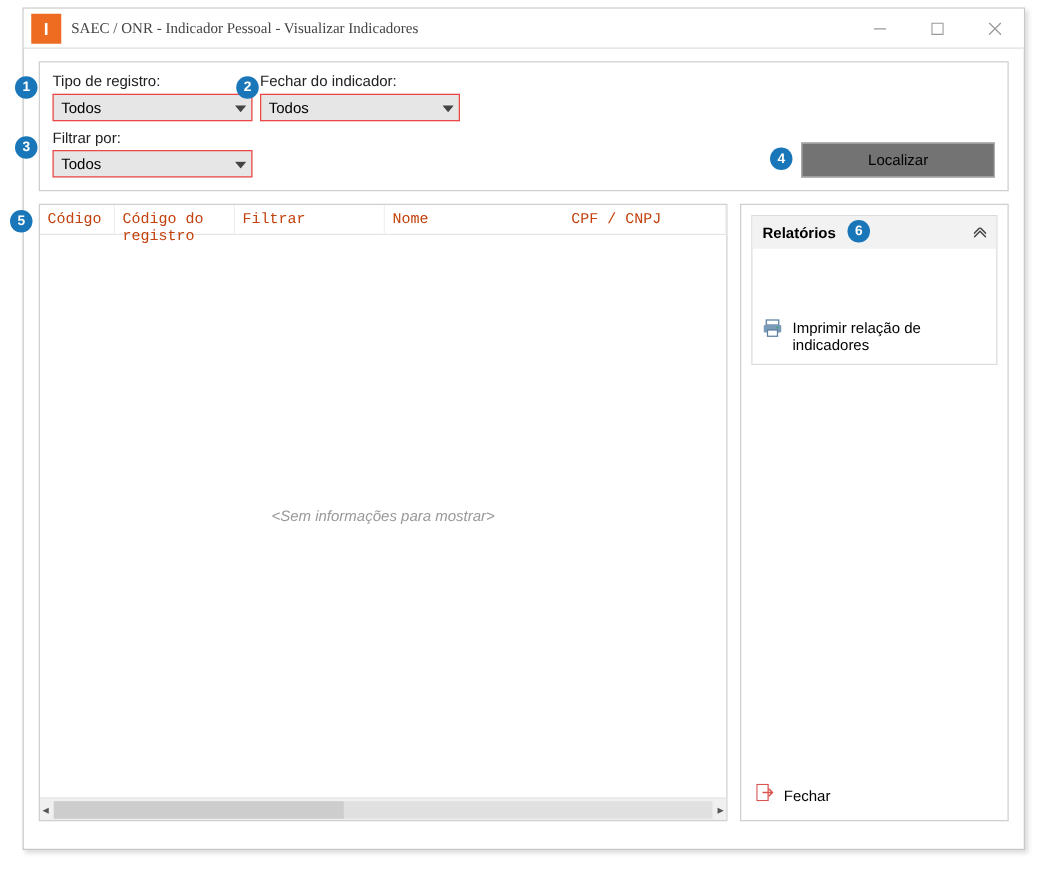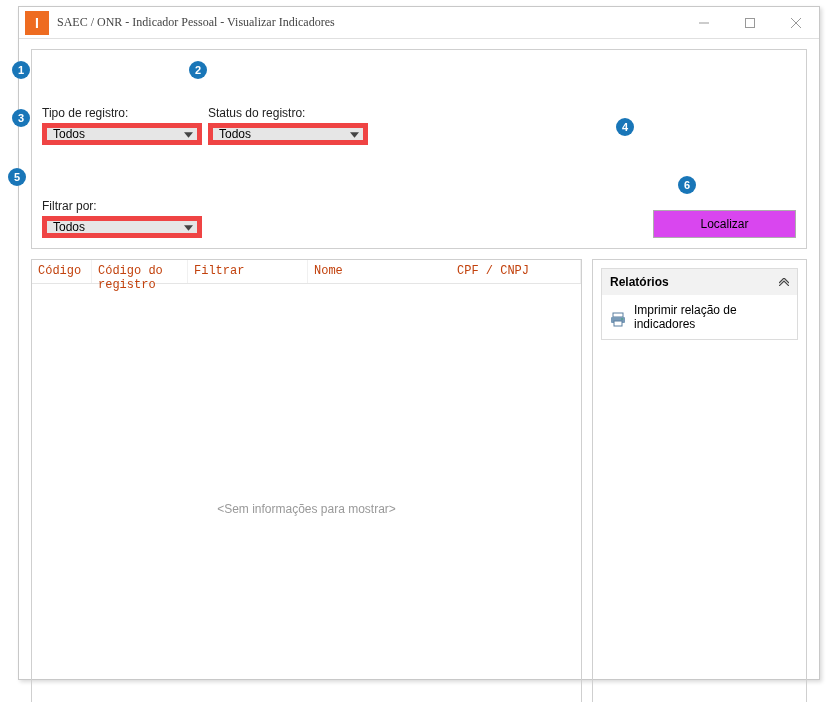--- a/index.html
+++ b/index.html
@@ -31,35 +31,35 @@
     .win-btn svg { width: 10px; height: 10px; }
     
     .content { padding: 10px 12px; }
     
     .filter-panel {
       border: 1px solid #cfcfcf; padding: 8px 10px 10px 10px;
       position: relative;
     }
     
     .filter-row { display: flex; gap: 6px; }
-    .field-group { display: flex; flex-direction: column; margin-top: 48px; }
+    .field-group { display: flex; flex-direction: column; }
     .field-label { font-size: 12px; color: #222; margin-bottom: 3px; }
     
     .combo {
       width: 160px; height: 22px; background: #e6e6e6;
-      border: 5px solid #ef4444; display: flex; align-items: center;
+      border: 1px solid #ef4444; display: flex; align-items: center;
       justify-content: space-between; padding: 0 4px 0 6px;
       font-size: 12px; cursor: pointer;
     }
     .combo-arrow svg { width: 9px; height: 6px; }
     
     .filter-row2 { display: flex; margin-top: 6px; align-items: flex-end; justify-content: space-between; }
     
     .localizar-btn {
-      width: 143px; height: 28px; background: #d946ef;
+      width: 155px; height: 28px; background: #737373;
       border: 1px solid #adadad; font-size: 12px;
       cursor: pointer; display: flex; align-items: center; justify-content: center; text-align: center;
     }
     
     .body-row { display: flex; gap: 10px; margin-top: 10px; height: 494px; }
     
     .grid-panel {
       flex: 1; border: 1px solid #cfcfcf; display: flex; flex-direction: column;
       position: relative;
     }
@@ -67,21 +67,21 @@
       display: flex; height: 24px; background: #fff;
       border-bottom: 1px solid #e5e5e5;
     }
     .grid-col {
       font-size: 12px; color: #c2410c; padding: 4px 6px;
       border-right: 1px solid #f0f0f0;
       font-family: Liberation Mono, monospace;
     }
     .grid-body {
       flex: 1; display: flex; align-items: center; justify-content: center;
-      color: #999; font-size: 12px; 
+      color: #999; font-size: 12px; font-style: italic;
     }
     .grid-scroll {
       height: 18px; background: #f0f0f0; border-top: 1px solid #e5e5e5;
       display: flex; align-items: center; justify-content: space-between;
       padding: 0 2px;
     }
     .scroll-arrow { color: #555; font-size: 10px; user-select: none; }
     .scroll-track {
       flex: 1; margin: 0 4px; height: 14px; background: #e0e0e0;
       position: relative;
@@ -95,22 +95,22 @@
       width: 215px; border: 1px solid #cfcfcf; padding: 8px;
       display: flex; flex-direction: column; justify-content: space-between;
     }
     .reports-box { border: 1px solid #dcdcdc; }
     .reports-header {
       background: #f2f2f2; display: flex; align-items: center;
       justify-content: space-between; padding: 6px 8px;
       font-size: 12px; font-weight: bold; gap: 36px;
     }
     .reports-item {
-      display: flex; align-items: flex-end; gap: 8px;
-      padding: 8px; font-size: 12px; cursor: pointer;
+      display: flex; align-items: flex-start; gap: 8px;
+      padding: 8px; font-size: 12px; cursor: pointer; margin-top: 48px;
     }
     .print-ico svg { width: 16px; height: 16px; }
     
     .close-link {
       display: flex; align-items: flex-end; gap: 8px;
       font-size: 12px; padding: 4px; cursor: pointer;
     }
     .close-ico { color: #d9534f; }
     .close-ico svg { width: 14px; height: 14px; }
     
@@ -155,21 +155,21 @@
         <div class="field-group">
           <div class="field-label">Tipo de registro:</div>
           <div class="combo">
             <span>Todos</span>
             <span class="combo-arrow"><svg viewBox="0 0 10 6">
                   <path d="M0 0 L5 6 L10 0" fill="#444"></path>
                 </svg></span>
           </div>
         </div>
         <div class="field-group">
-          <div class="field-label">Status do registro:</div>
+          <div class="field-label">Fechar do indicador:</div>
           <div class="combo">
             <span>Todos</span>
             <span class="combo-arrow"><svg viewBox="0 0 10 6">
                   <path d="M0 0 L5 6 L10 0" fill="#444"></path>
                 </svg></span>
           </div>
         </div>
       </div>
       <div class="filter-row2">
         <div class="field-group">

